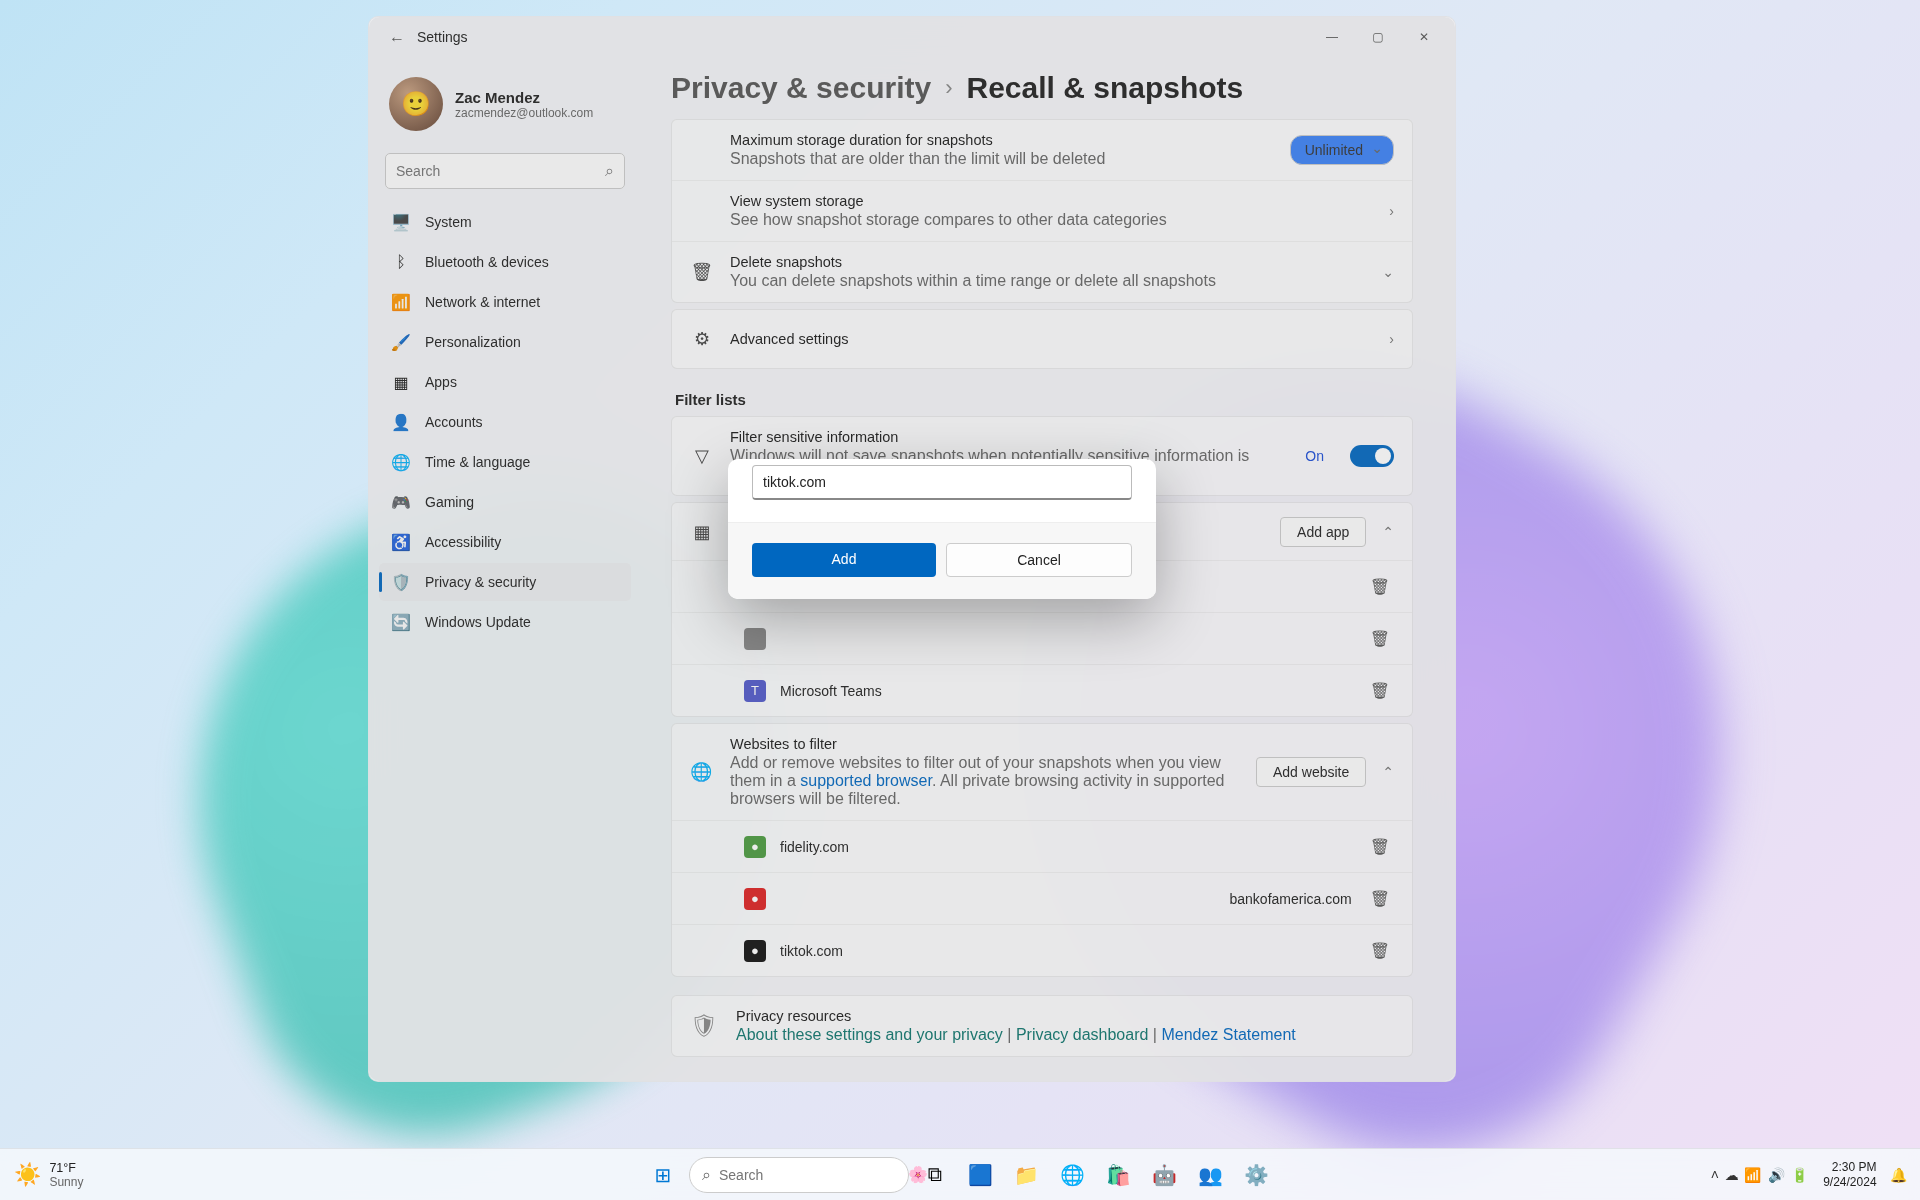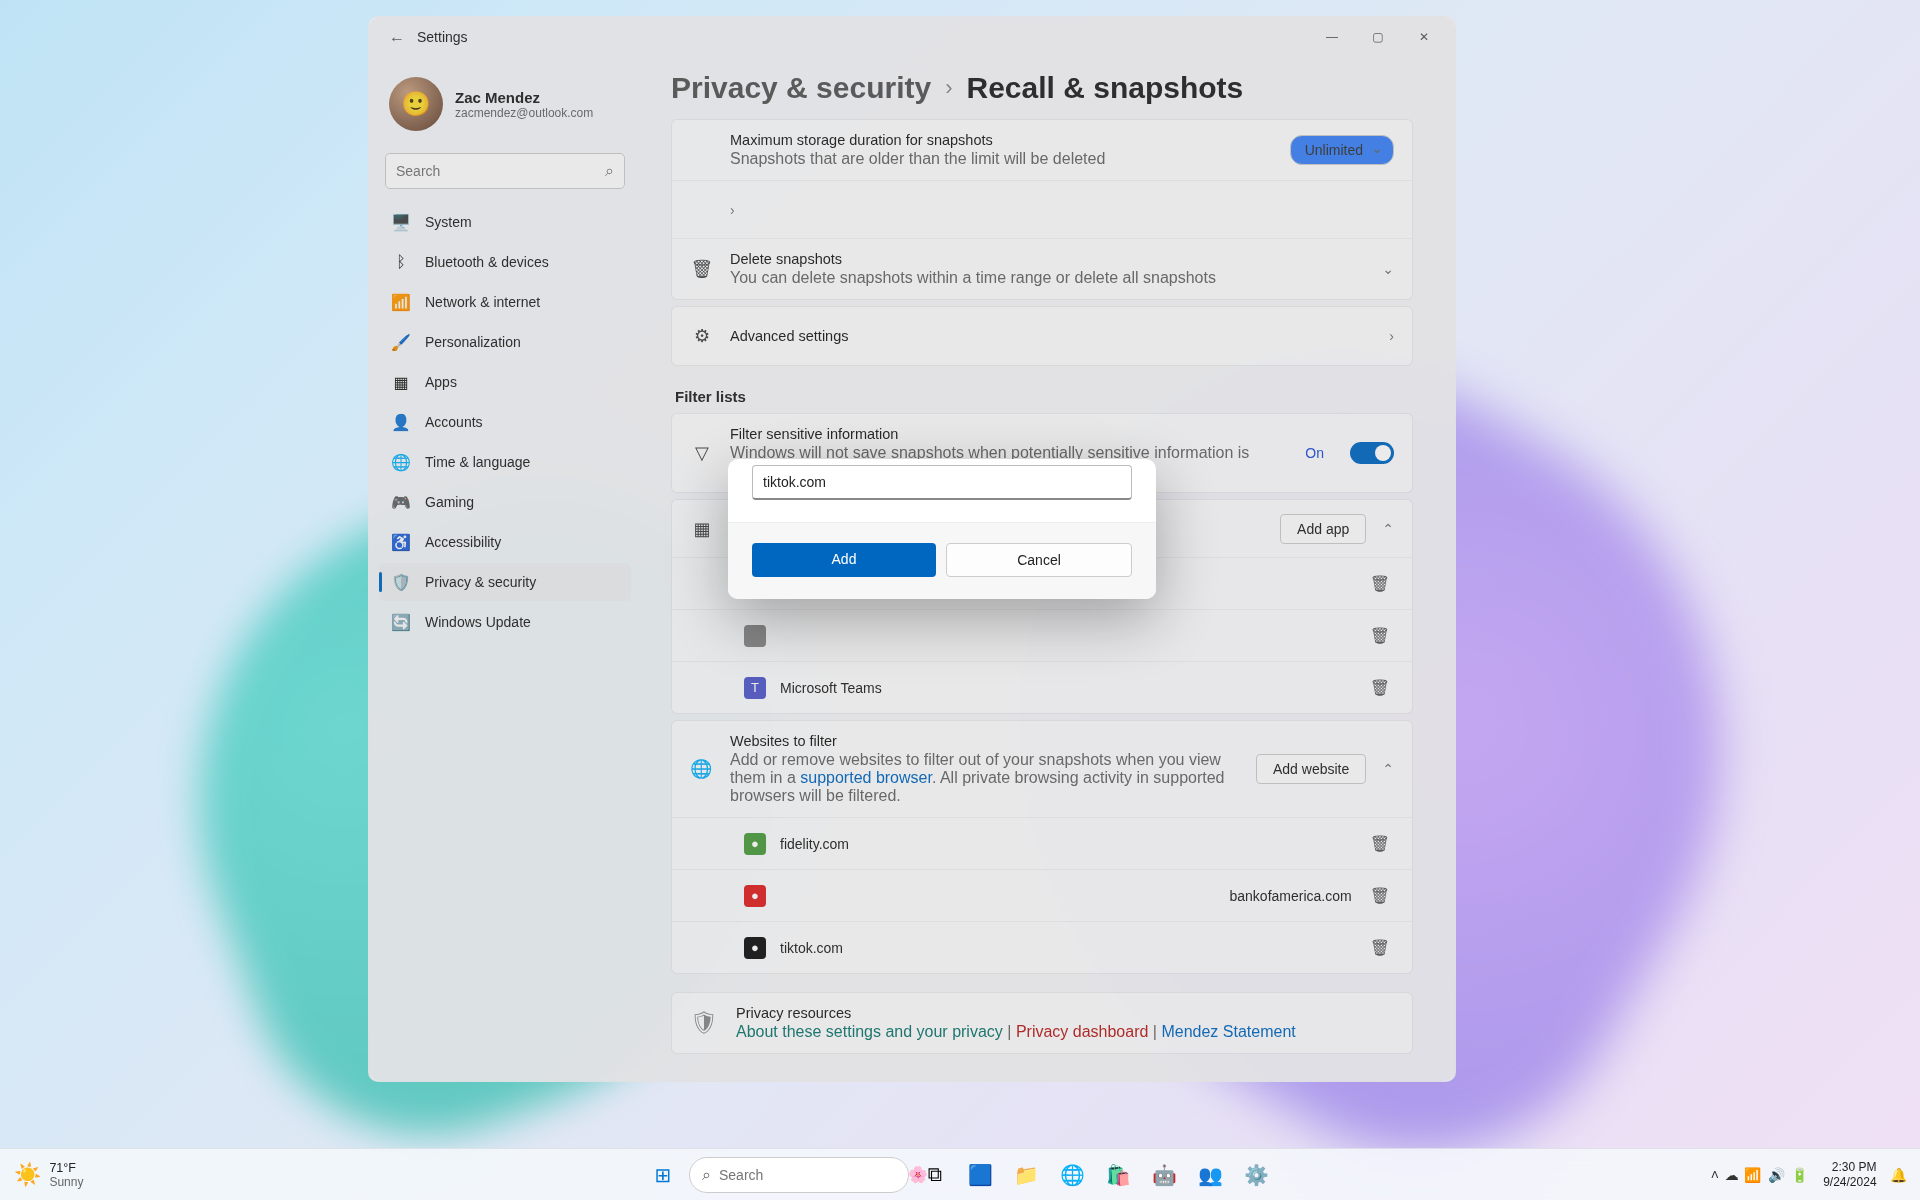--- a/index.html
+++ b/index.html
@@ -177,20 +177,24 @@
         <div class="card-row">
           <div class="lead-icon"></div>
           <div class="texts">
             <div class="t1">Maximum storage duration for snapshots</div>
             <div class="t2">Snapshots that are older than the limit will be deleted</div>
           </div>
           <div class="dropdown">Unlimited</div>
         </div>
         <div class="card-row">
           <div class="lead-icon"></div>
+          <div class="texts">
+            <div class="t1">View system storage</div>
+            <div class="t2">See how snapshot storage compares to other data categories</div>
+          </div>
           <div class="chev">›</div>
         </div>
         <div class="card-row">
           <div class="lead-icon">🗑</div>
           <div class="texts">
             <div class="t1">Delete snapshots</div>
             <div class="t2">You can delete snapshots within a time range or delete all snapshots</div>
           </div>
           <div class="chev">⌄</div>
         </div>
@@ -281,21 +285,21 @@
               <span class="trash">🗑</span>
             </div>
           </div>
       </div>
 
       <div class="card-group" style="margin-top:18px;">
         <div class="card-row">
           <div class="privacy-icon">🛡</div>
           <div class="texts">
             <div class="t1">Privacy resources</div>
-            <div class="t2" id="privacy-links"><a href="#" style="color: #0f766e; text-decoration: none;">About these settings and your privacy</a> | <a href="#" style="color: #b91c1c; text-decoration: none;">Privacy dashboard</a> | <a href="#" style="color: rgb(0, 103, 192); text-decoration: none;">Mendez Statement</a></div>
+            <div class="t2" id="privacy-links"><a href="#" style="color: #0f766e; text-decoration: none;">About these settings and your privacy</a> | <a href="#" style="color: #0f766e; text-decoration: none;">Privacy dashboard</a> | <a href="#" style="color: rgb(0, 103, 192); text-decoration: none;">Mendez Statement</a></div>
           </div>
         </div>
       </div>
 
     </div>
   </div>
   <div class="dim-overlay"></div>
 </div>
 
 <div class="modal">

